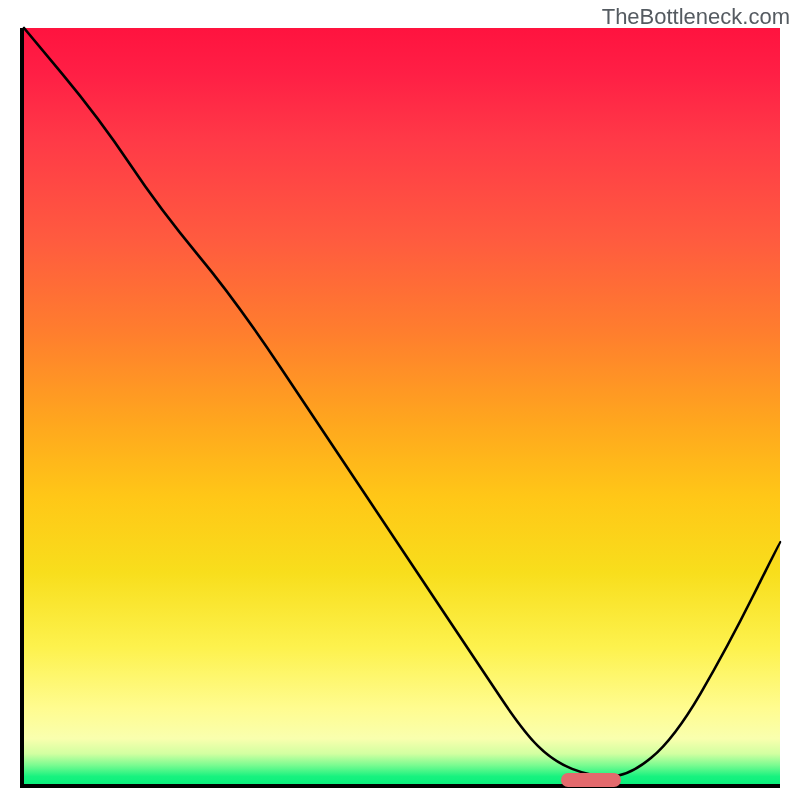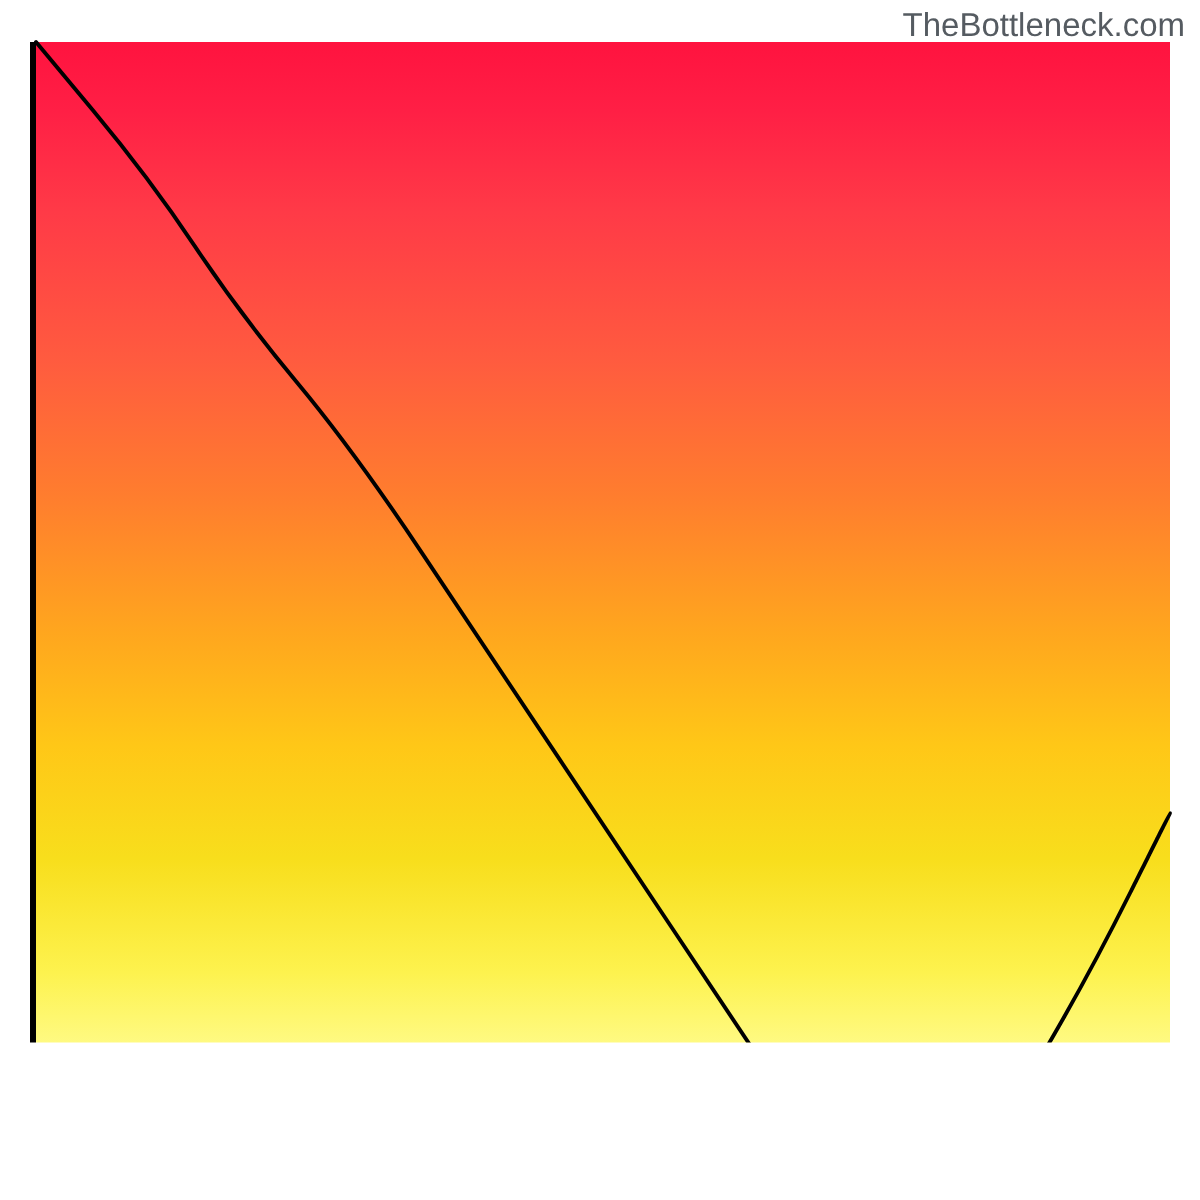--- a/index.html
+++ b/index.html
@@ -1,16 +1,16 @@
 <!DOCTYPE html>
 <html><head>
 <meta charset="utf-8">
 <style>
   body{margin:0;padding:0;background:#fff;font-family:Arial,Helvetica,sans-serif}
-  .stage{position:relative;width:800px;height:695px}
+  .stage{position:relative;width:800px;height:800px}
   .watermark{position:absolute;top:4px;right:10px;color:#555b61;font-size:22px;font-weight:400;user-select:none}
   .frame{position:absolute;left:20px;top:28px;width:760px;height:760px;border-left:4px solid #000;border-bottom:4px solid #000;box-sizing:border-box}
   .gradient{position:absolute;inset:0 0 0 0;width:756px;height:756px;
     
     background:linear-gradient(to bottom,
       #ff133f 0%,
       #ff1f45 6%,
       #ff3a47 15%,
       #ff5b3f 28%,
       #ff7d2e 40%,

